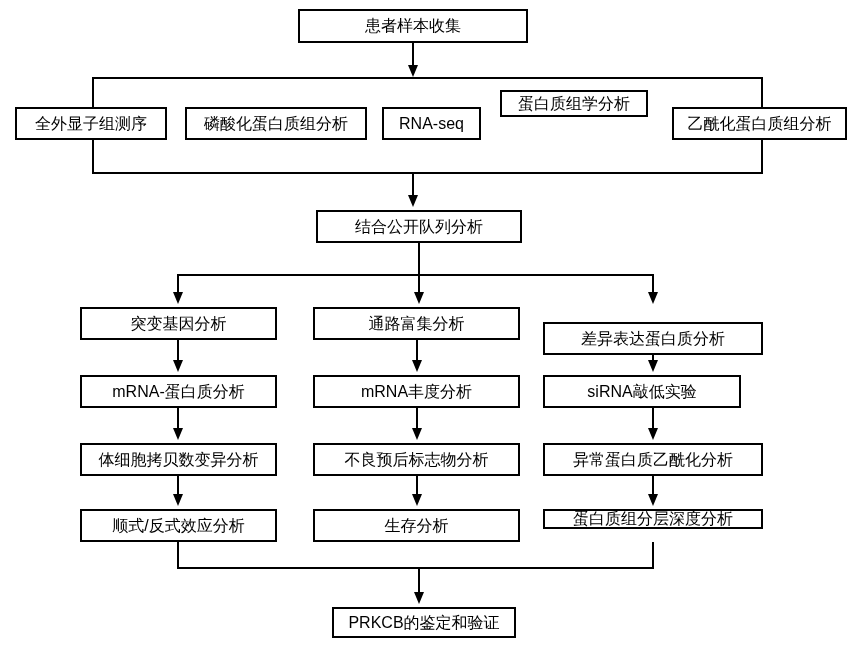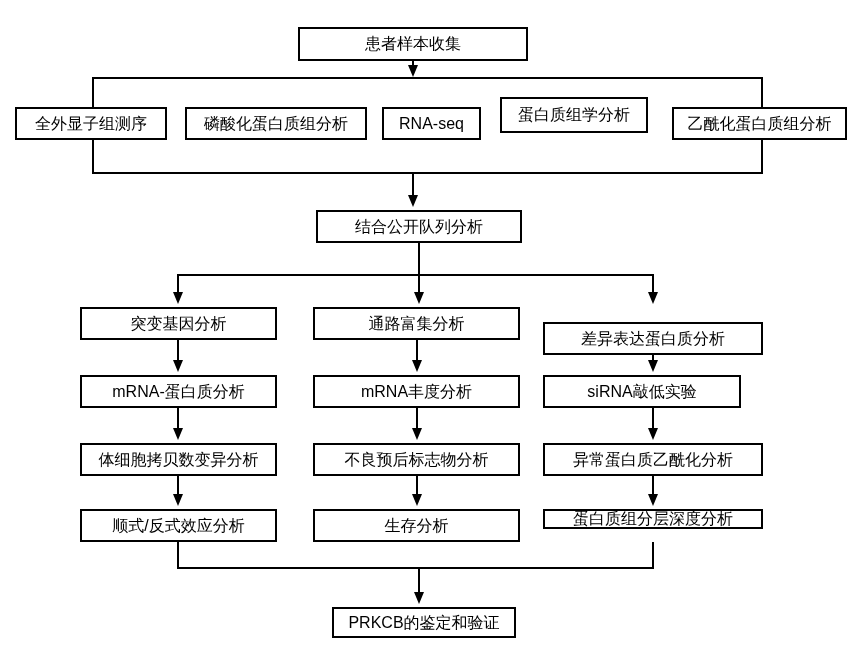--- a/index.html
+++ b/index.html
@@ -31,21 +31,20 @@
     font-size: 16px;
     line-height: 1;
     display: flex;
     align-items: center;
     justify-content: center;
     text-align: center;
     white-space: nowrap;
   }
   .node.title-node {
     border-width: 2px;
-    margin-top: 18px;
   }
   line, polyline {
     stroke: #000000;
     stroke-width: 2;
     fill: none;
   }
   polygon {
     fill: #000000;
     stroke: none;
   }
@@ -123,21 +122,21 @@
       <line x1="419" y1="568" x2="419" y2="593"></line>
       <polygon points="414,592 424,592 419,604"></polygon>
     </g>
   </svg>
 
   <div class="node title-node" style="left:298px;top:9px;width:230px;height:34px">患者样本收集</div>
 
   <div class="node" style="left:15px;top:107px;width:152px;height:33px">全外显子组测序</div>
   <div class="node" style="left:185px;top:107px;width:182px;height:33px">磷酸化蛋白质组分析</div>
   <div class="node" style="left:382px;top:107px;width:99px;height:33px">RNA-seq</div>
-  <div class="node" style="left:500px;top:97px;width:148px;height:36px">蛋白质组学分析</div>
+  <div class="node" style="left:500px;top:90px;width:148px;height:27px">蛋白质组学分析</div>
   <div class="node" style="left:672px;top:107px;width:175px;height:33px">乙酰化蛋白质组分析</div>
 
   <div class="node" style="left:316px;top:210px;width:206px;height:33px">结合公开队列分析</div>
 
   <div class="node" style="left:80px;top:307px;width:197px;height:33px">突变基因分析</div>
   <div class="node" style="left:80px;top:375px;width:197px;height:33px">mRNA-蛋白质分析</div>
   <div class="node" style="left:80px;top:443px;width:197px;height:33px">体细胞拷贝数变异分析</div>
   <div class="node" style="left:80px;top:509px;width:197px;height:33px">顺式/反式效应分析</div>
 
   <div class="node" style="left:313px;top:307px;width:207px;height:33px">通路富集分析</div>

